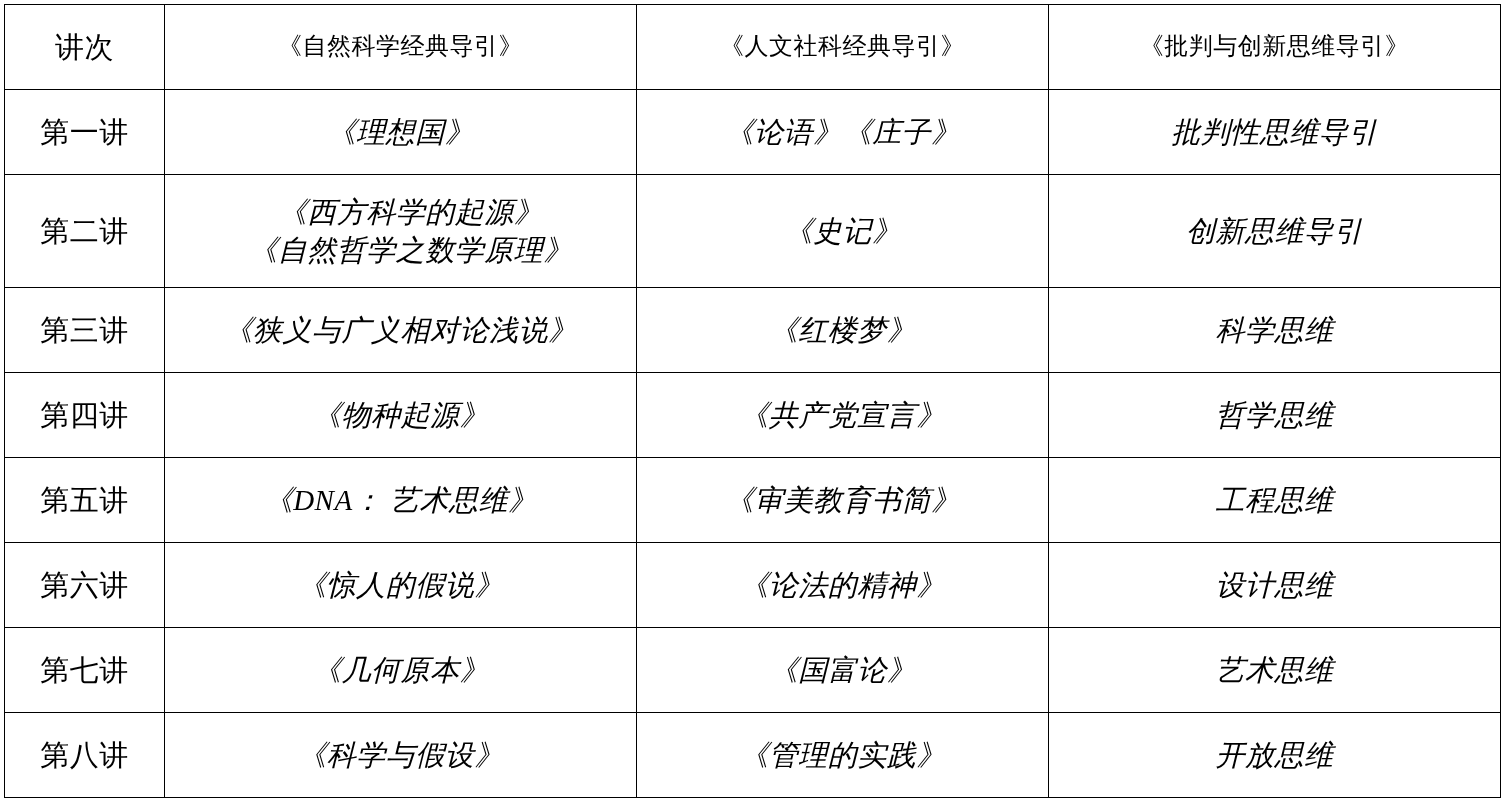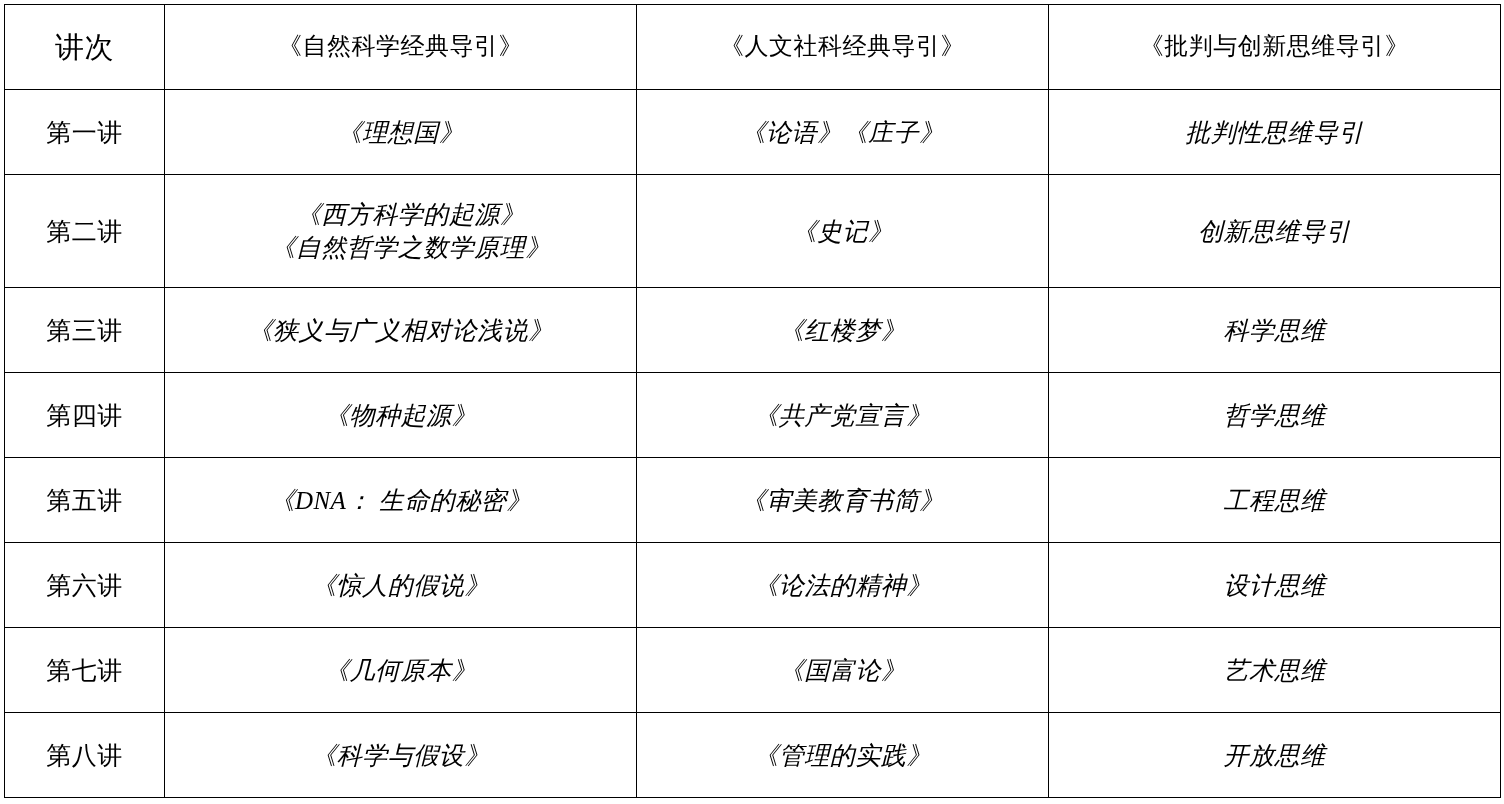--- a/index.html
+++ b/index.html
@@ -30,21 +30,21 @@
   table.course-table col.c1 { width: 472px; }
   table.course-table col.c2 { width: 412px; }
   table.course-table col.c3 { width: 452px; }
 
   table.course-table th,
   table.course-table td {
     border: 1px solid #000000;
     padding: 0 14px;
     vertical-align: middle;
     font-weight: normal;
-    font-size: 25px;
+    font-size: 29px;
     line-height: 1.32;
     letter-spacing: 0.5px;
   }
   table.course-table thead th {
     height: 84px;
     font-size: 24px;
   }
   table.course-table thead th.h0 {
     text-align: center;
     font-size: 29px;
@@ -114,21 +114,21 @@
         <td class="body">科学思维</td>
       </tr>
       <tr>
         <td class="lec">第四讲</td>
         <td class="body">《物种起源》</td>
         <td class="body">《共产党宣言》</td>
         <td class="body">哲学思维</td>
       </tr>
       <tr>
         <td class="lec">第五讲</td>
-        <td class="body">《DNA： 生命的秘密》</td>
+        <td class="body">《DNA： 艺术思维》</td>
         <td class="body">《审美教育书简》</td>
         <td class="body">工程思维</td>
       </tr>
       <tr>
         <td class="lec">第六讲</td>
         <td class="body">《惊人的假说》</td>
         <td class="body">《论法的精神》</td>
         <td class="body">设计思维</td>
       </tr>
       <tr>

